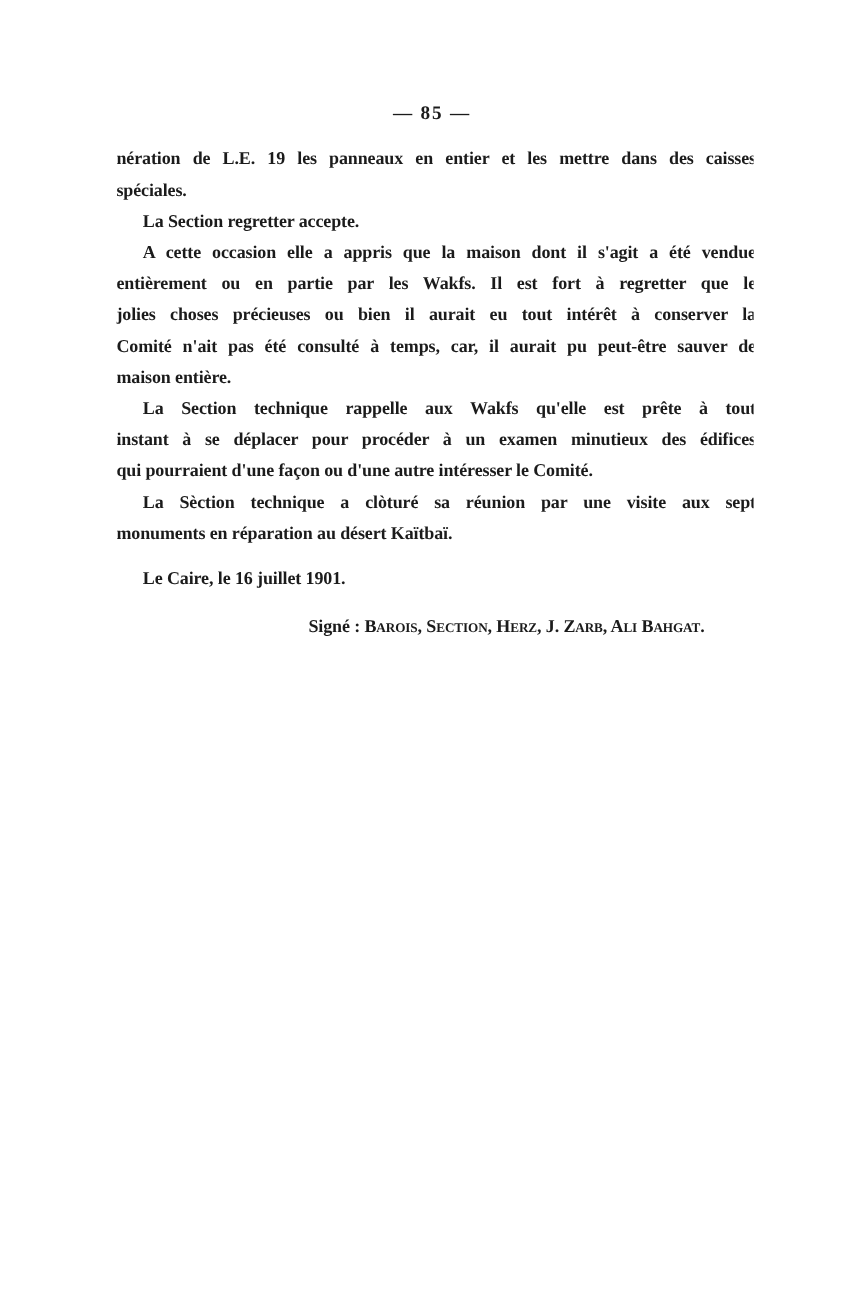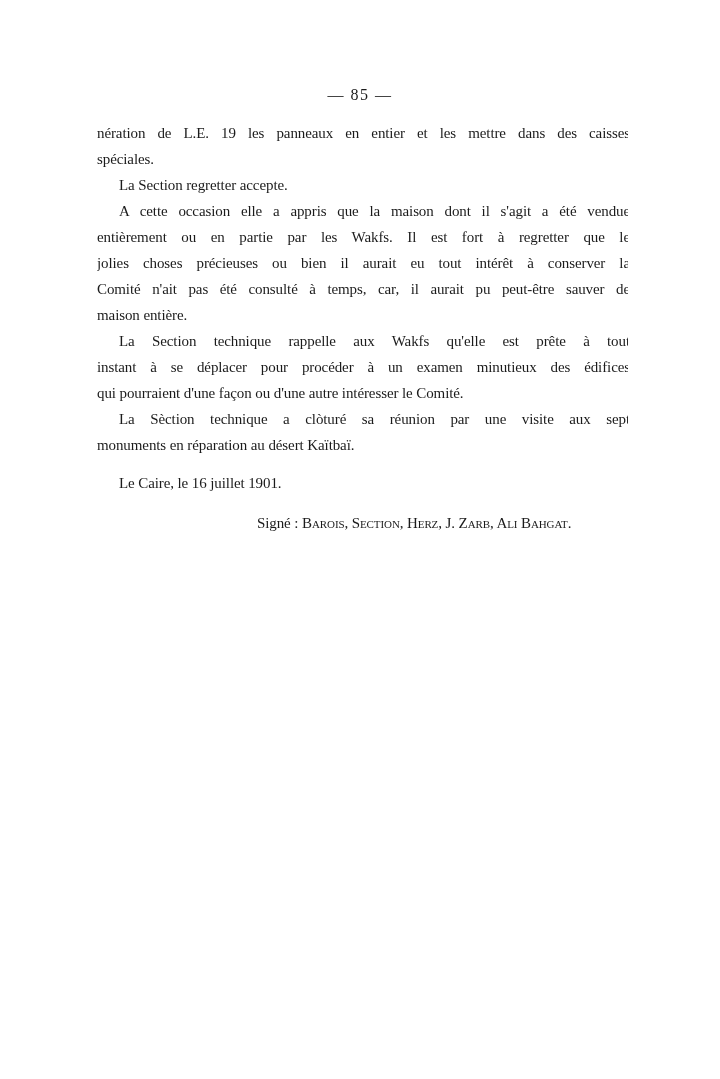--- a/index.html
+++ b/index.html
@@ -7,21 +7,21 @@
     padding: 0;
     background: #ffffff;
   }
   .page {
     position: relative;
     width: 628px;
     height: 1079px;
     background: #ffffff;
     font-family: "Liberation Serif", "DejaVu Serif", serif;
     color: #1b1b1b;
-    font-weight: 400;
+    font-weight: 700;
     overflow: hidden;
   }
   .page-num {
     position: absolute;
     top: 86px;
     left: 0;
     width: 720px;
     text-align: center;
     font-size: 16px;
     letter-spacing: 1.5px;

